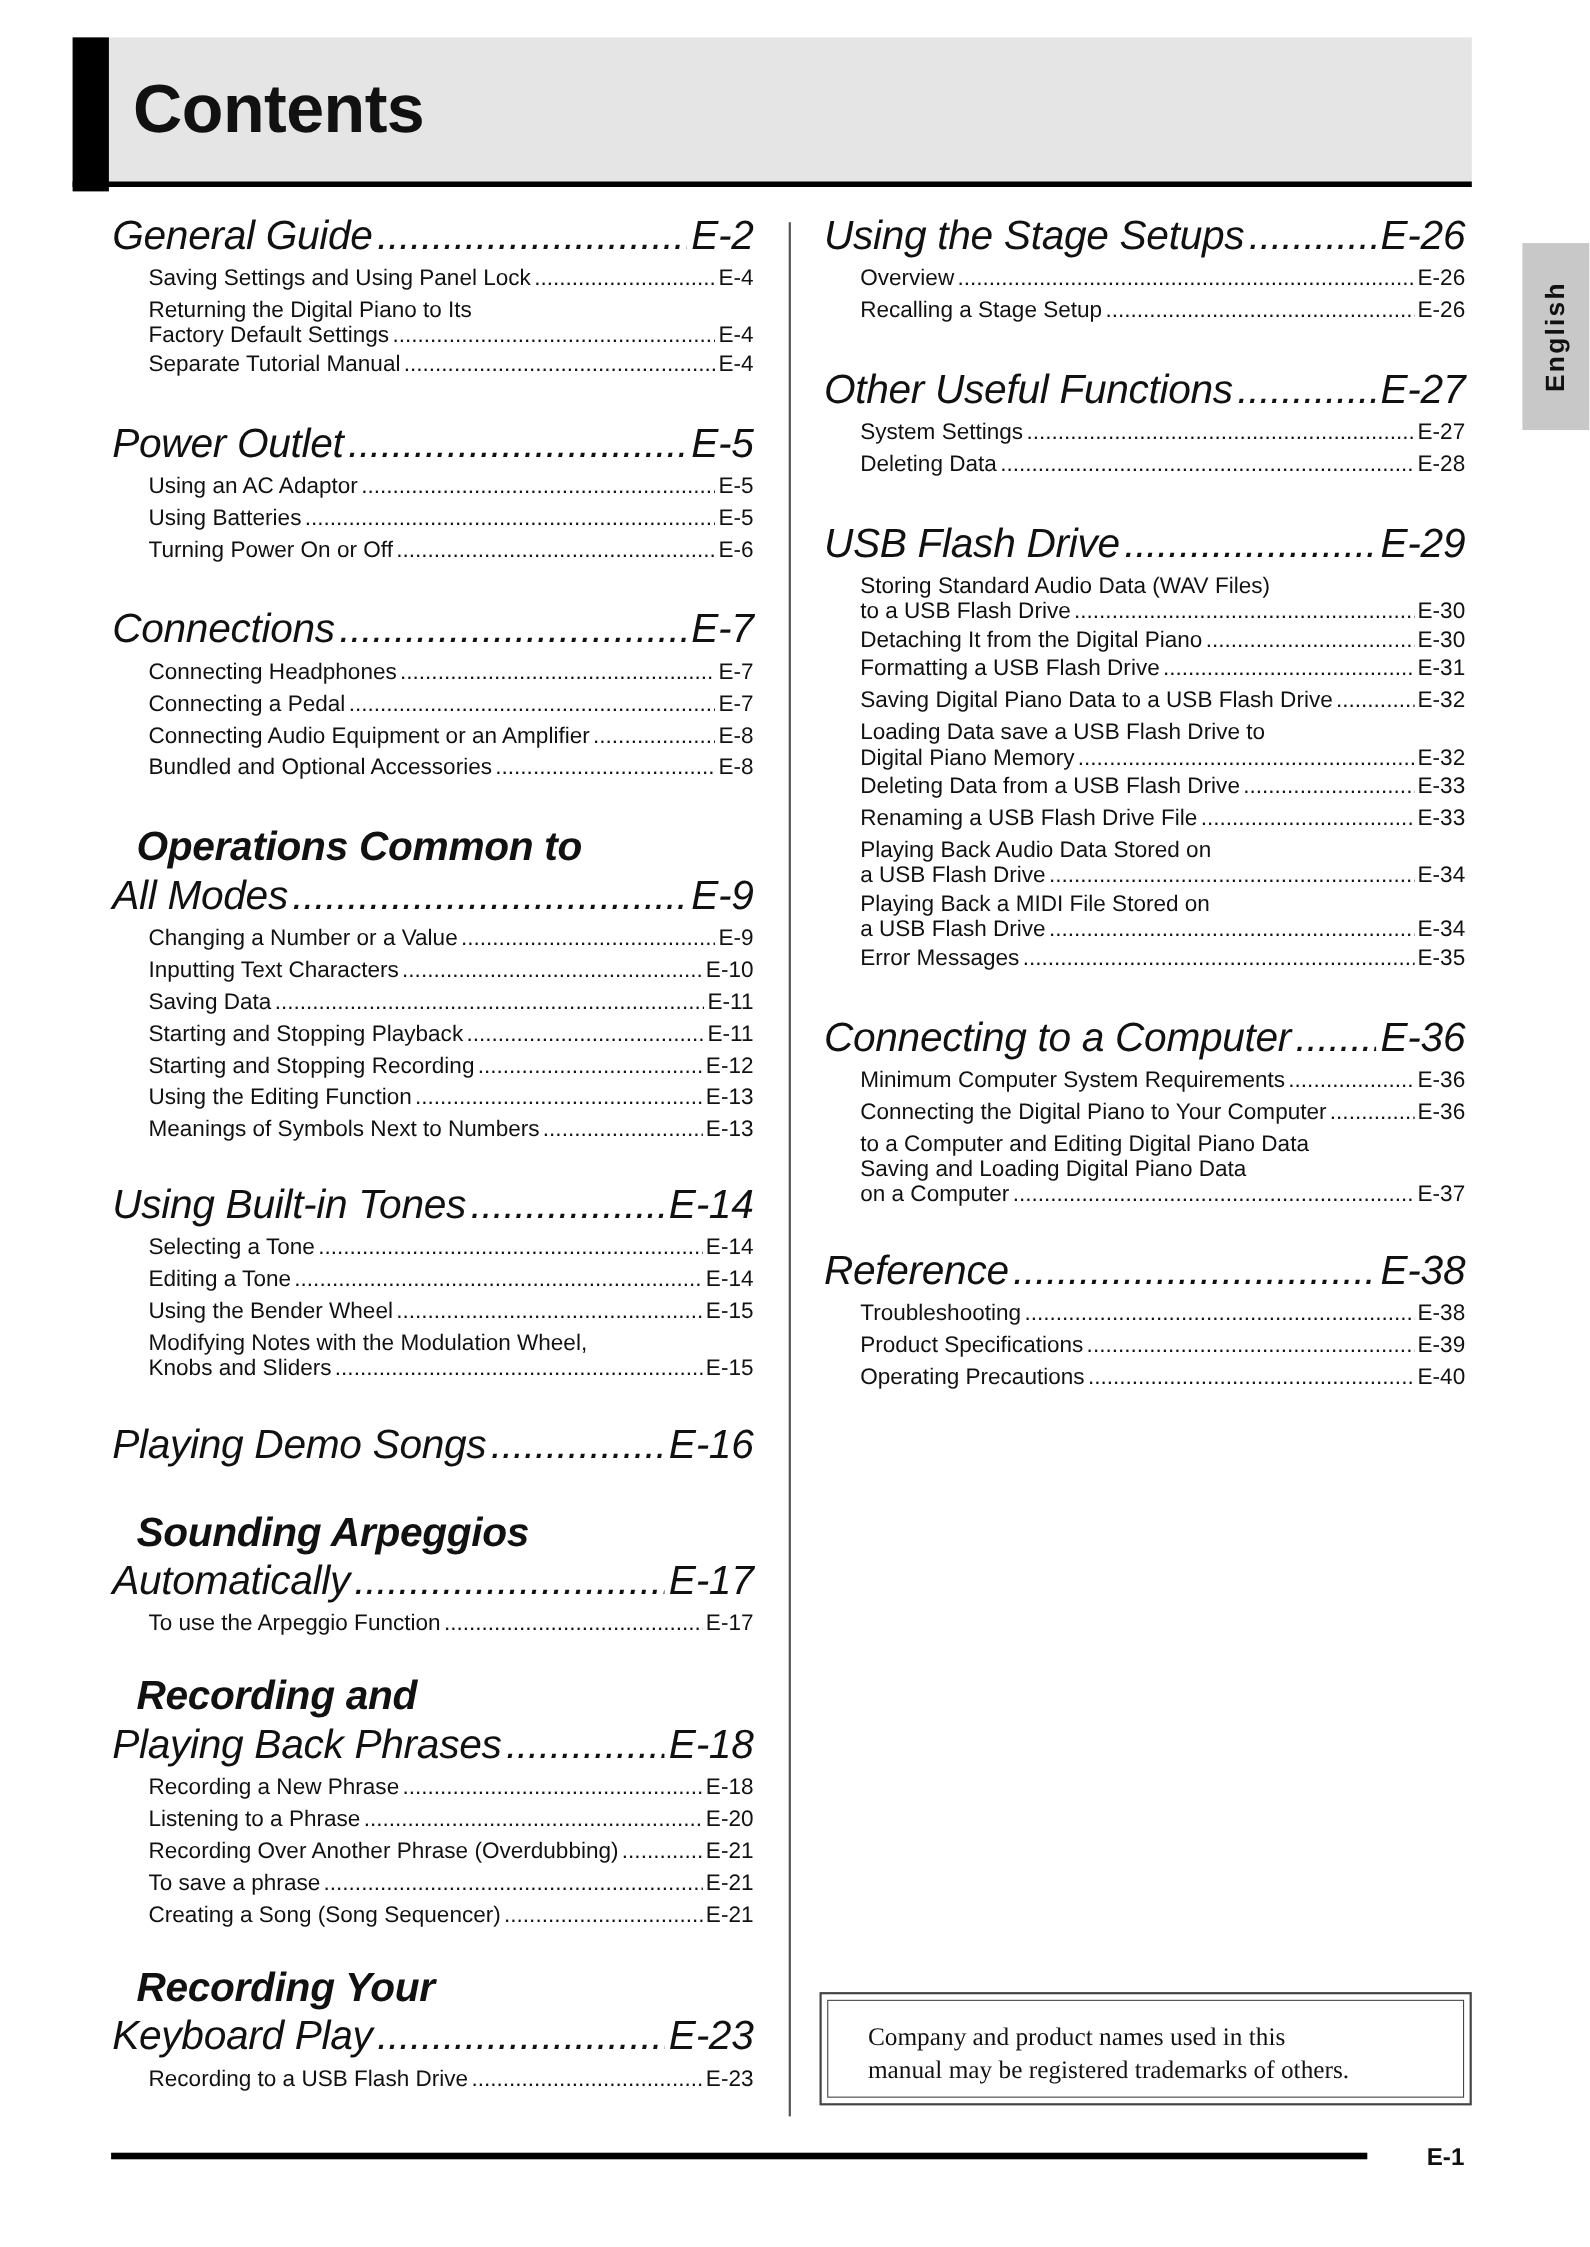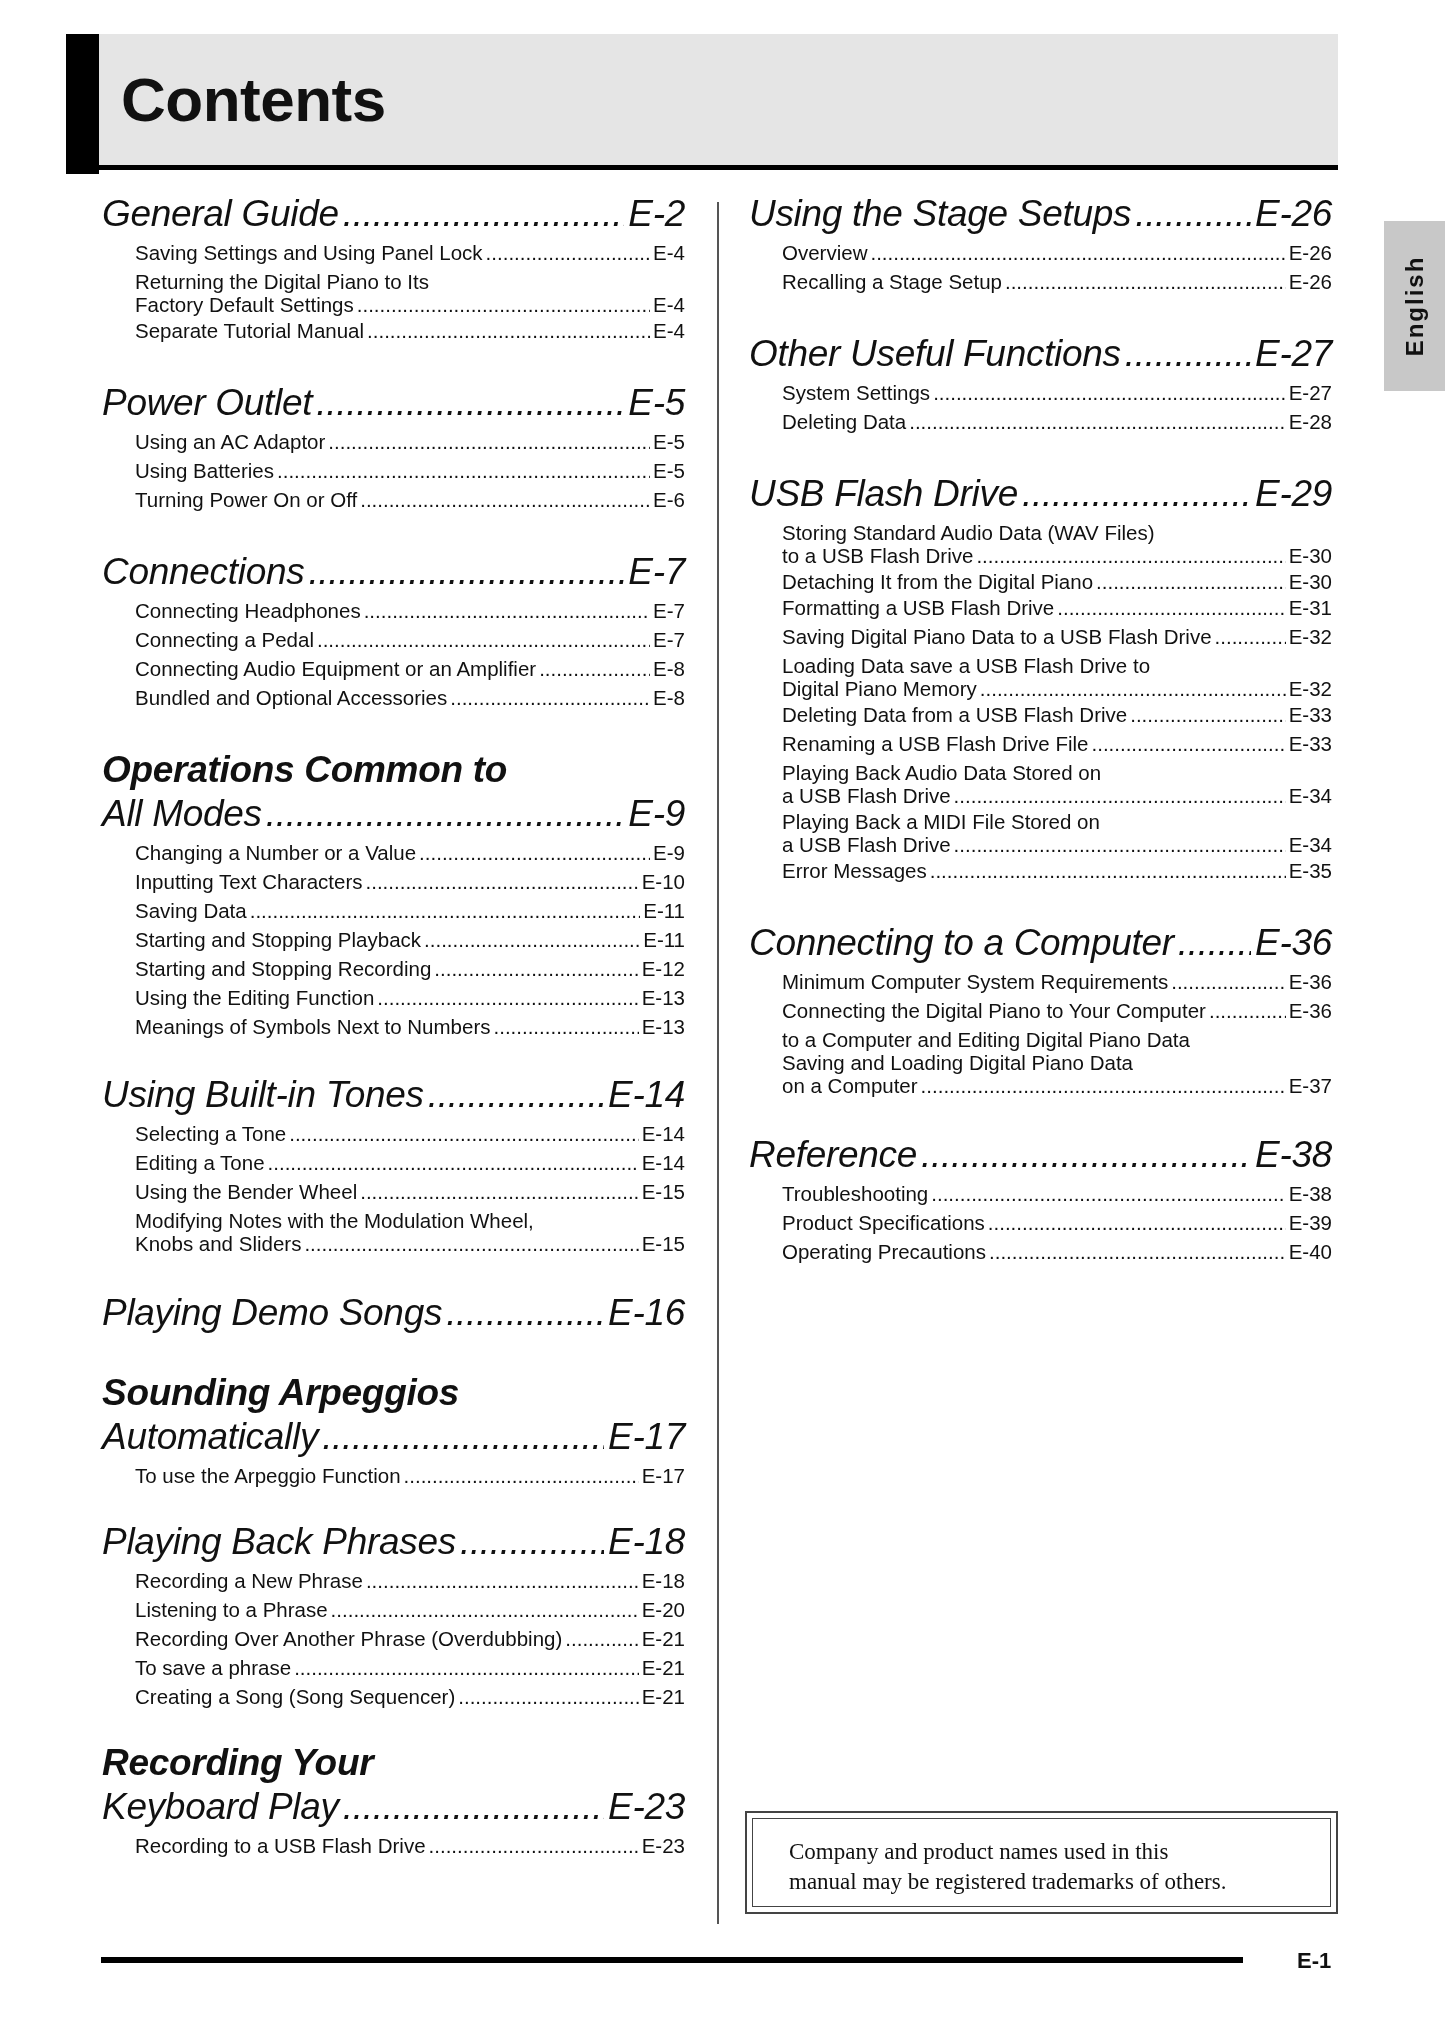--- a/index.html
+++ b/index.html
@@ -12,21 +12,21 @@
   .column { position: absolute; top: 192px; width: 583px; }
   .col-left { left: 102px; }
   .col-right { left: 749px; }
   .divider { position: absolute; left: 717px; top: 202px; width: 2px; height: 1722px; background: #555; }
   .section { margin: 0; }
   .section-title { display: flex; align-items: flex-end; font-size: 37px; font-weight: normal; font-style: italic; line-height: 44px; letter-spacing: -0.3px; }
   .section-title .t { white-space: nowrap; }
   .section-title .lead { flex: 1; overflow: hidden; white-space: nowrap; margin: 0 4px; }
   .section-title .lead::after { content: "................................................................................................................................................"; }
   .section-title .pg { white-space: nowrap; }
-  .title-line1 { font-size: 37px; font-weight: bold; font-style: italic; line-height: 44px; letter-spacing: -0.3px; }
+  .title-line1 { font-size: 37px; font-weight: bold; font-style: italic; line-height: 44px; letter-spacing: -0.3px; margin-left: 22px; }
   .items { padding-left: 33px; margin-top: 2px; }
   .item { font-size: 20.5px; line-height: 29px; }
   .item .l1 { display: block; white-space: nowrap; line-height: 23px; }
   .item .row { display: flex; align-items: flex-end; }
   .item .row .t { white-space: nowrap; }
   .item .row .lead { flex: 1; overflow: hidden; white-space: nowrap; margin: 0 3px; }
   .item .row .lead::after { content: "..........................................................................................................................................................................."; }
   .item .row .pg { white-space: nowrap; }
   .item.multi { padding-top: 3px; }
   .item.multi .row { line-height: 23px; }
@@ -261,20 +261,21 @@
         <div class="item">
           <div class="row">
             <span class="t">To use the Arpeggio Function</span>
             <span class="lead"></span>
             <span class="pg">E-17</span>
           </div>
         </div>
       </div>
     </div>
     <div class="section" style="margin-top: 30px;">
+      <div class="title-line1">Recording and</div>
       <div class="section-title">
         <span class="t">Playing Back Phrases</span>
         <span class="lead"></span>
         <span class="pg">E-18</span>
       </div>
       <div class="items">
         <div class="item">
           <div class="row">
             <span class="t">Recording a New Phrase</span>
             <span class="lead"></span>

